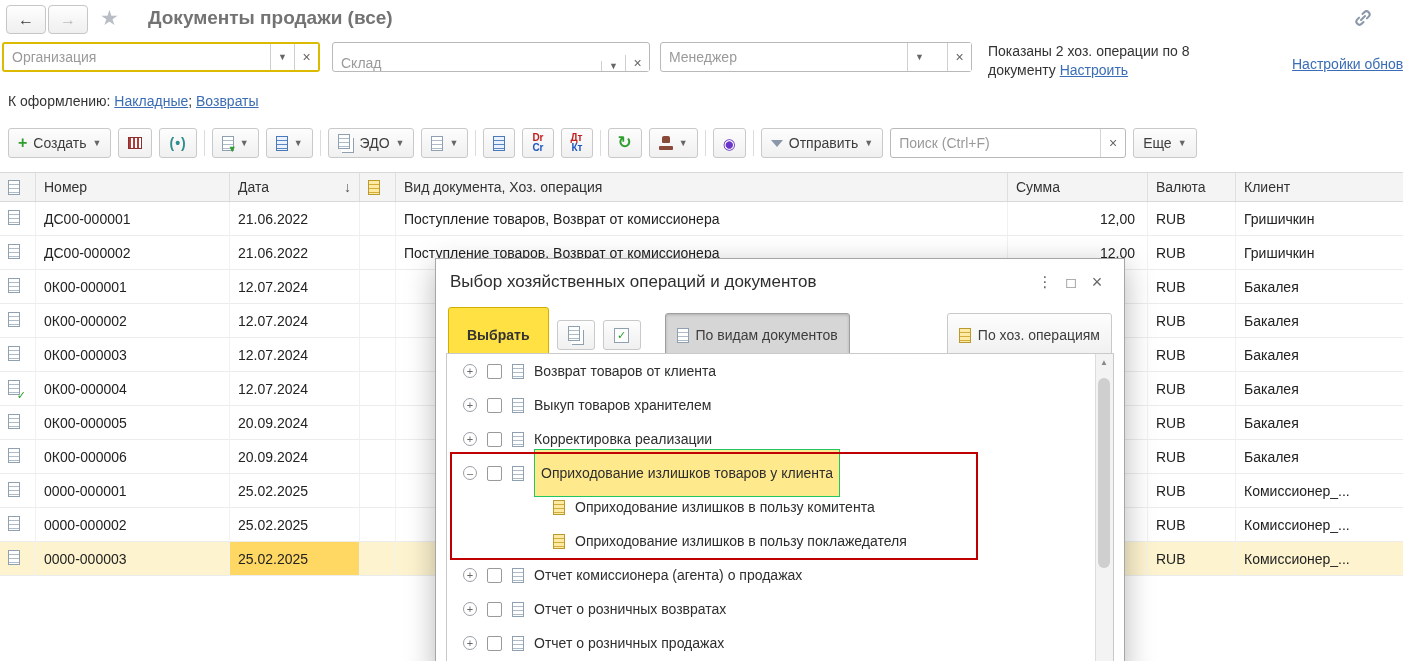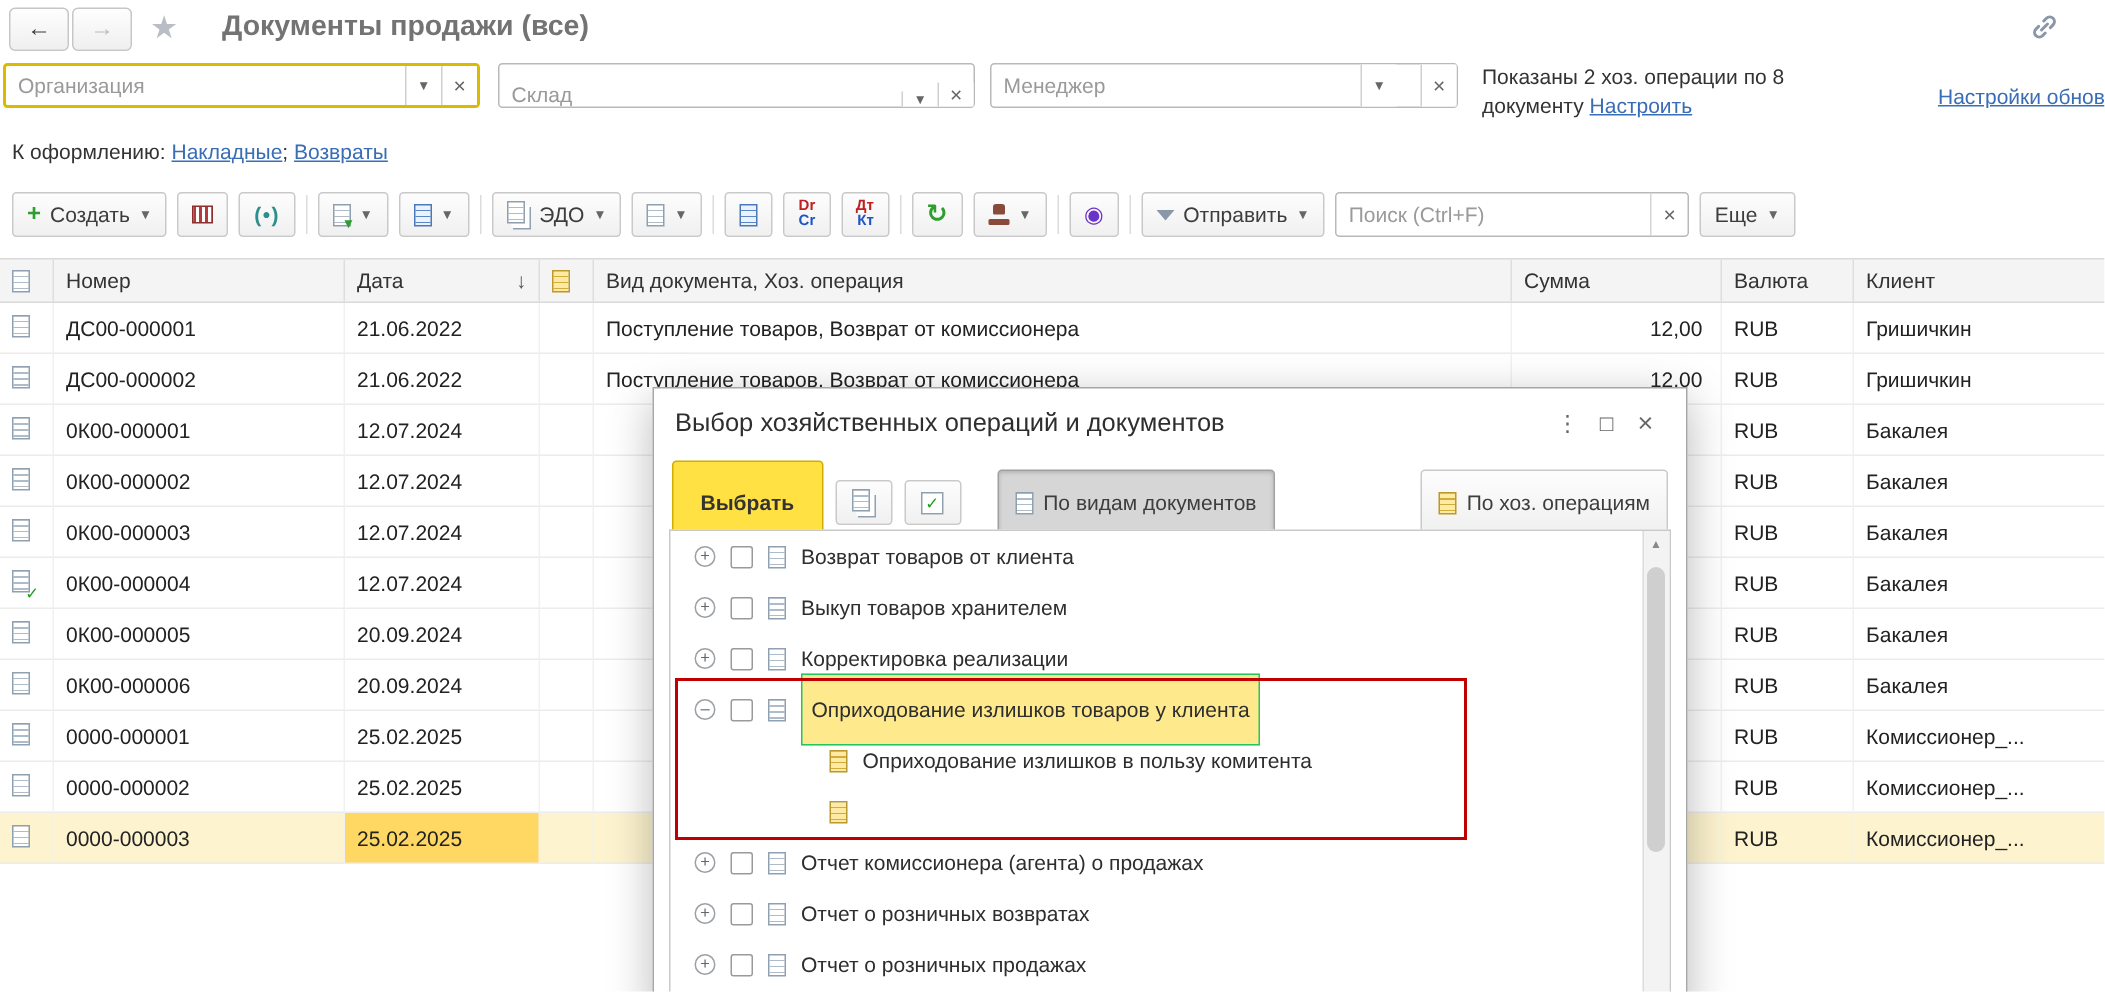--- a/index.html
+++ b/index.html
@@ -459,20 +459,21 @@
           <span class="cb"></span>
           <span class="doc-ico"></span>
           <span class="tree-label hl">Оприходование излишков товаров у клиента</span>
         </div>
         <div class="tree-row child">
           <span class="doc-ico yellow"></span>
           <span class="tree-label">Оприходование излишков в пользу комитента</span>
         </div>
         <div class="tree-row child">
           <span class="doc-ico yellow"></span>
+          <span class="tree-label">Оприходование излишков в пользу поклажедателя</span>
         </div>
         <div class="tree-row">
           <span class="expander">+</span>
           <span class="cb"></span>
           <span class="doc-ico"></span>
           <span class="tree-label">Отчет комиссионера (агента) о продажах</span>
         </div>
         <div class="tree-row">
           <span class="expander">+</span>
           <span class="cb"></span>

